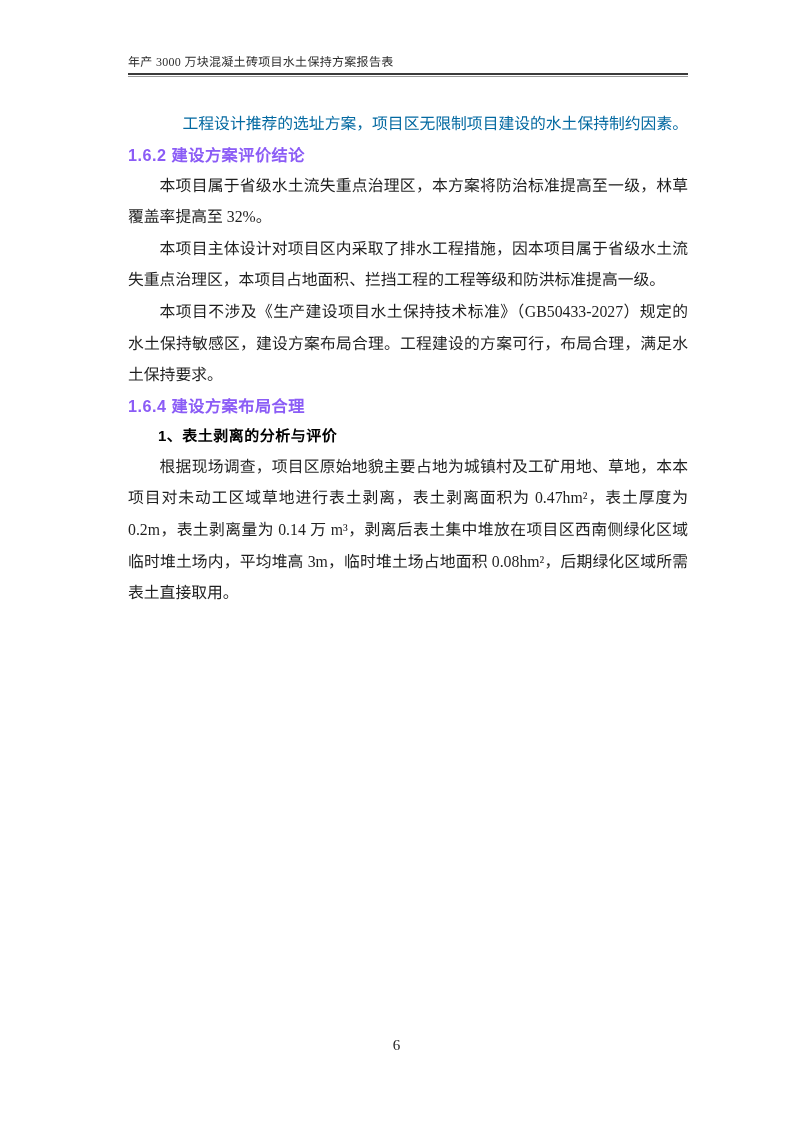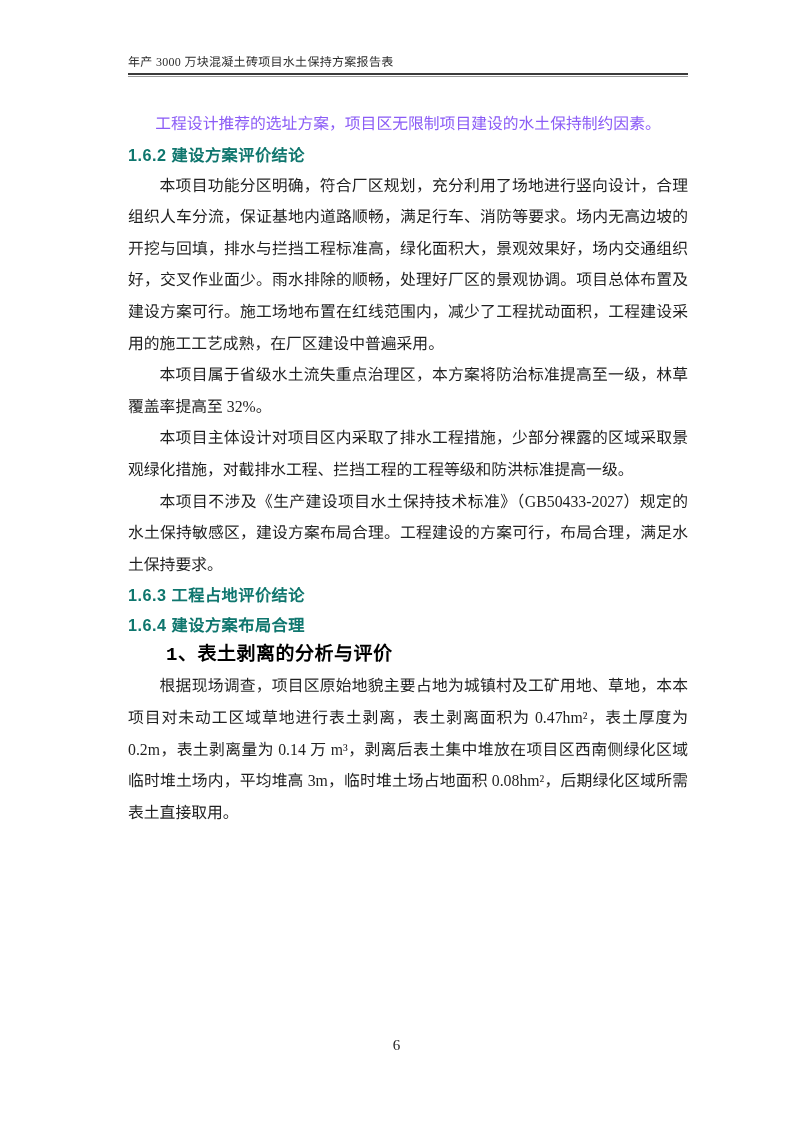--- a/index.html
+++ b/index.html
@@ -47,35 +47,35 @@
   }
   .para {
     font-size: 15.8px;
     line-height: 31.6px;
     text-align: justify;
     text-indent: 2em;
     color: #1f1f1f;
   }
   .para.continued {
     text-indent: 0;
-    color: #8b5cf6;
-    text-align: center;
+    color: #0369a1;
+    text-align: right;
   }
   .heading {
     font-family: "Liberation Sans", "DejaVu Sans", sans-serif;
     font-weight: bold;
     font-size: 16.2px;
     line-height: 30px;
-    color: #0f766e;
+    color: #8b5cf6;
     letter-spacing: 0.5px;
   }
   .subheading {
-    font-family: Liberation Mono, monospace;
+    font-family: Liberation Sans, sans-serif;
     font-weight: bold;
-    font-size: 19px;
+    font-size: 15px;
     line-height: 30px;
     color: #000000;
     text-indent: 2em;
     letter-spacing: 0.5px;
   }
   
   .doc-footer {
     position: absolute;
     top: 1036px;
     left: 0;
@@ -96,29 +96,27 @@
     <div class="doc-header-title">年产 3000 万块混凝土砖项目水土保持方案报告表</div>
     <div class="header-rule-thick"></div>
     <div class="header-rule-thin"></div>
   </div>
 
   <div class="doc-body">
     <p class="para continued">工程设计推荐的选址方案，项目区无限制项目建设的水土保持制约因素。</p>
 
     <h2 class="heading">1.6.2 建设方案评价结论</h2>
 
-    <p class="para">本项目功能分区明确，符合厂区规划，充分利用了场地进行竖向设计，合理组织人车分流，保证基地内道路顺畅，满足行车、消防等要求。场内无高边坡的开挖与回填，排水与拦挡工程标准高，绿化面积大，景观效果好，场内交通组织好，交叉作业面少。雨水排除的顺畅，处理好厂区的景观协调。项目总体布置及建设方案可行。施工场地布置在红线范围内，减少了工程扰动面积，工程建设采用的施工工艺成熟，在厂区建设中普遍采用。</p>
 
     <p class="para">本项目属于省级水土流失重点治理区，本方案将防治标准提高至一级，林草覆盖率提高至 32%。</p>
 
-    <p class="para">本项目主体设计对项目区内采取了排水工程措施，少部分裸露的区域采取景观绿化措施，对截排水工程、拦挡工程的工程等级和防洪标准提高一级。</p>
+    <p class="para">本项目主体设计对项目区内采取了排水工程措施，因本项目属于省级水土流失重点治理区，本项目占地面积、拦挡工程的工程等级和防洪标准提高一级。</p>
 
     <p class="para">本项目不涉及《生产建设项目水土保持技术标准》（GB50433-2027）规定的水土保持敏感区，建设方案布局合理。工程建设的方案可行，布局合理，满足水土保持要求。</p>
 
-    <h2 class="heading">1.6.3 工程占地评价结论</h2>
 
 
     <h2 class="heading">1.6.4 建设方案布局合理</h2>
 
     <h3 class="subheading">1、表土剥离的分析与评价</h3>
 
     <p class="para">根据现场调查，项目区原始地貌主要占地为城镇村及工矿用地、草地，本本项目对未动工区域草地进行表土剥离，表土剥离面积为 0.47hm²，表土厚度为 0.2m，表土剥离量为 0.14 万 m³，剥离后表土集中堆放在项目区西南侧绿化区域临时堆土场内，平均堆高 3m，临时堆土场占地面积 0.08hm²，后期绿化区域所需表土直接取用。</p>
   </div>
 
   <div class="doc-footer">

